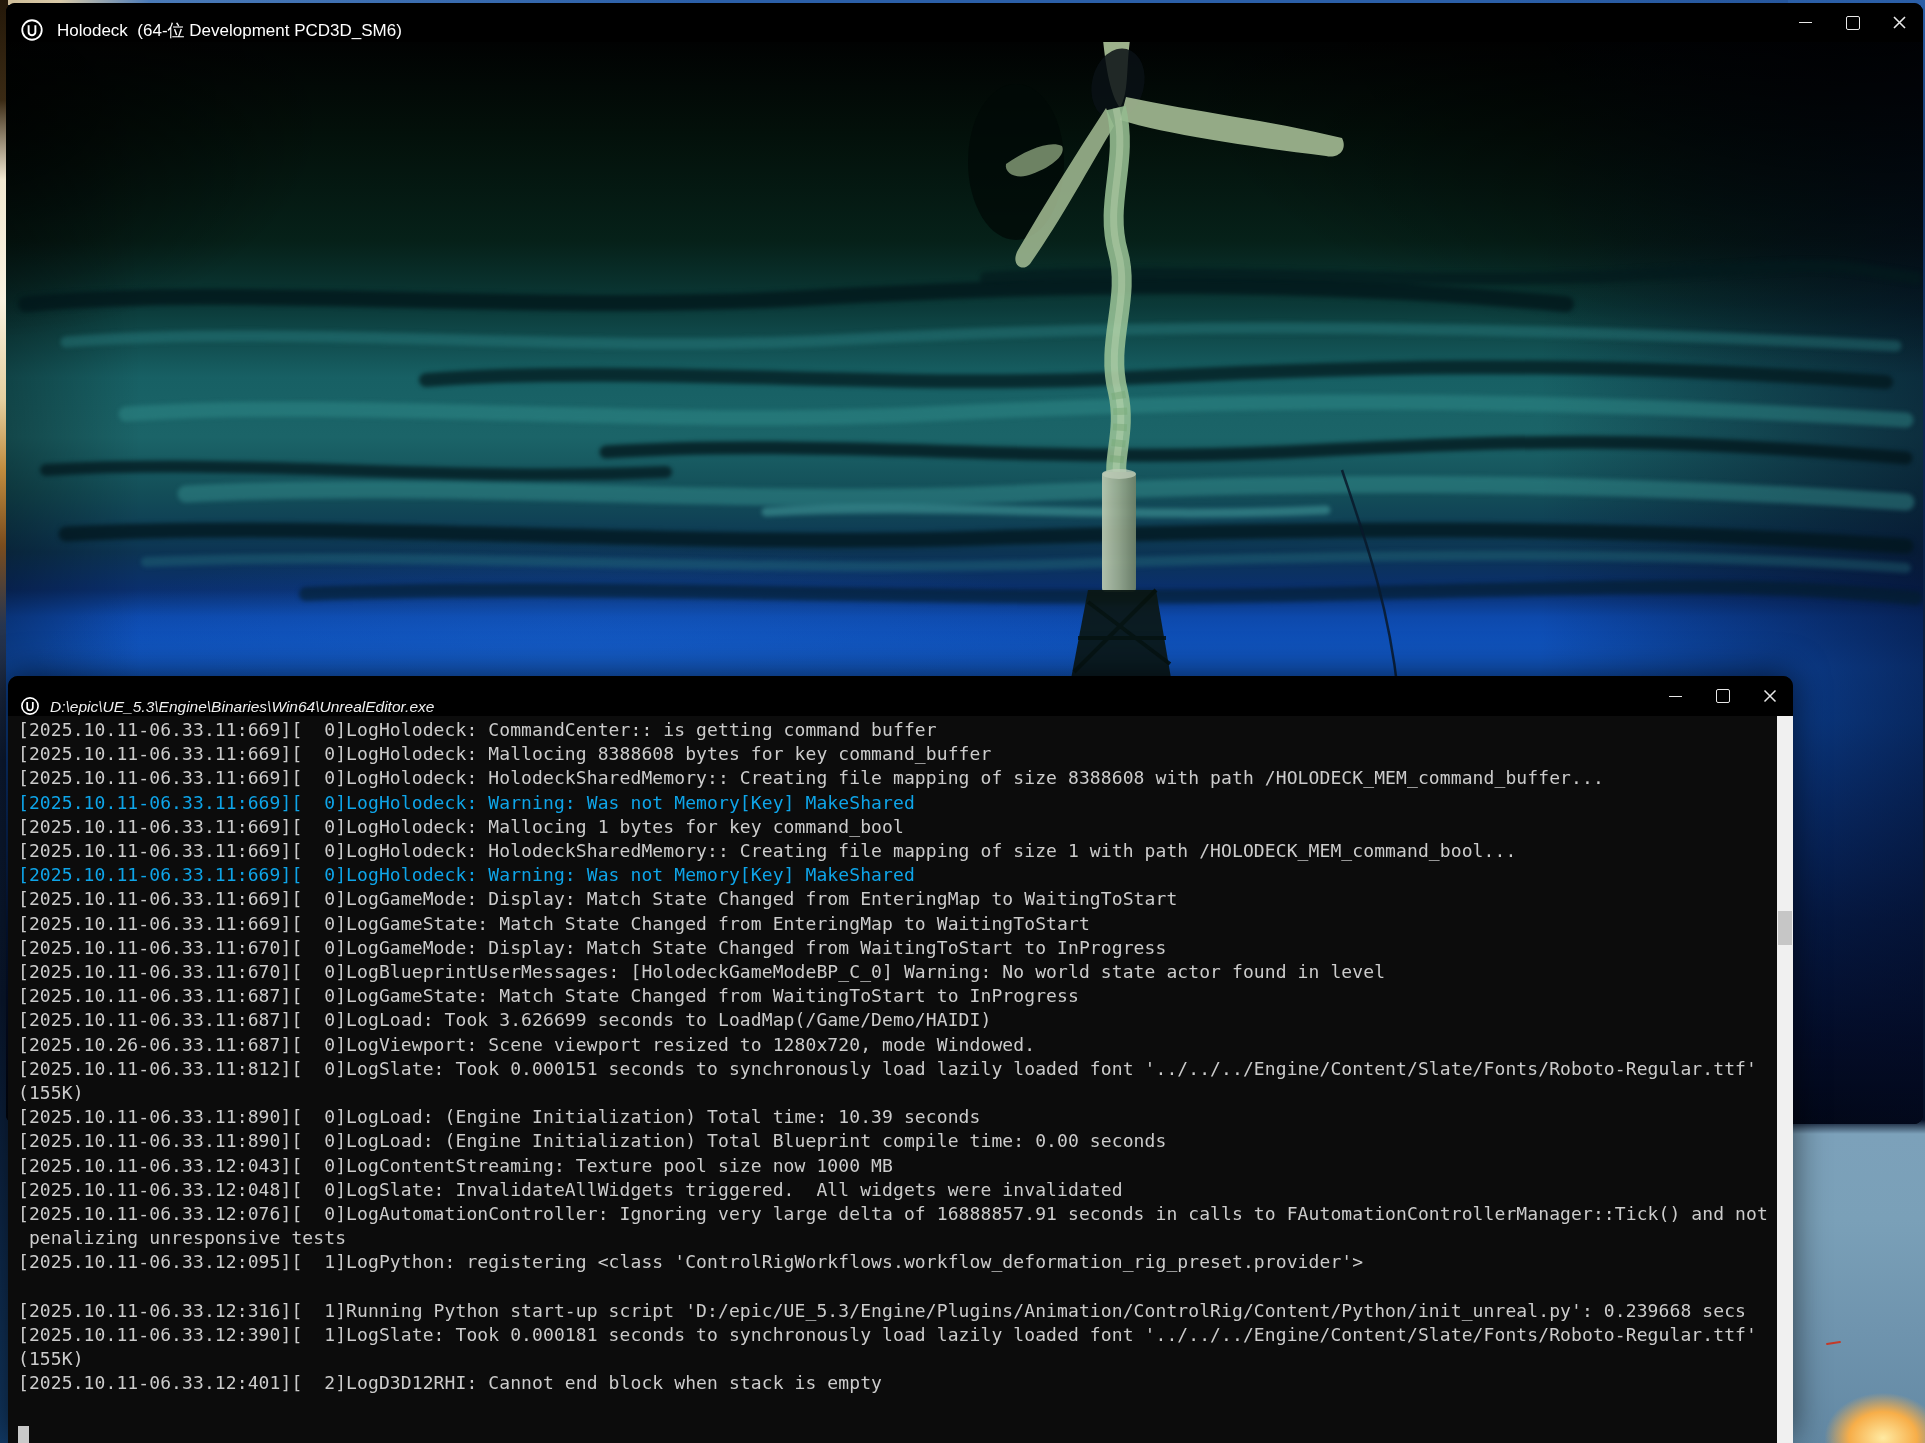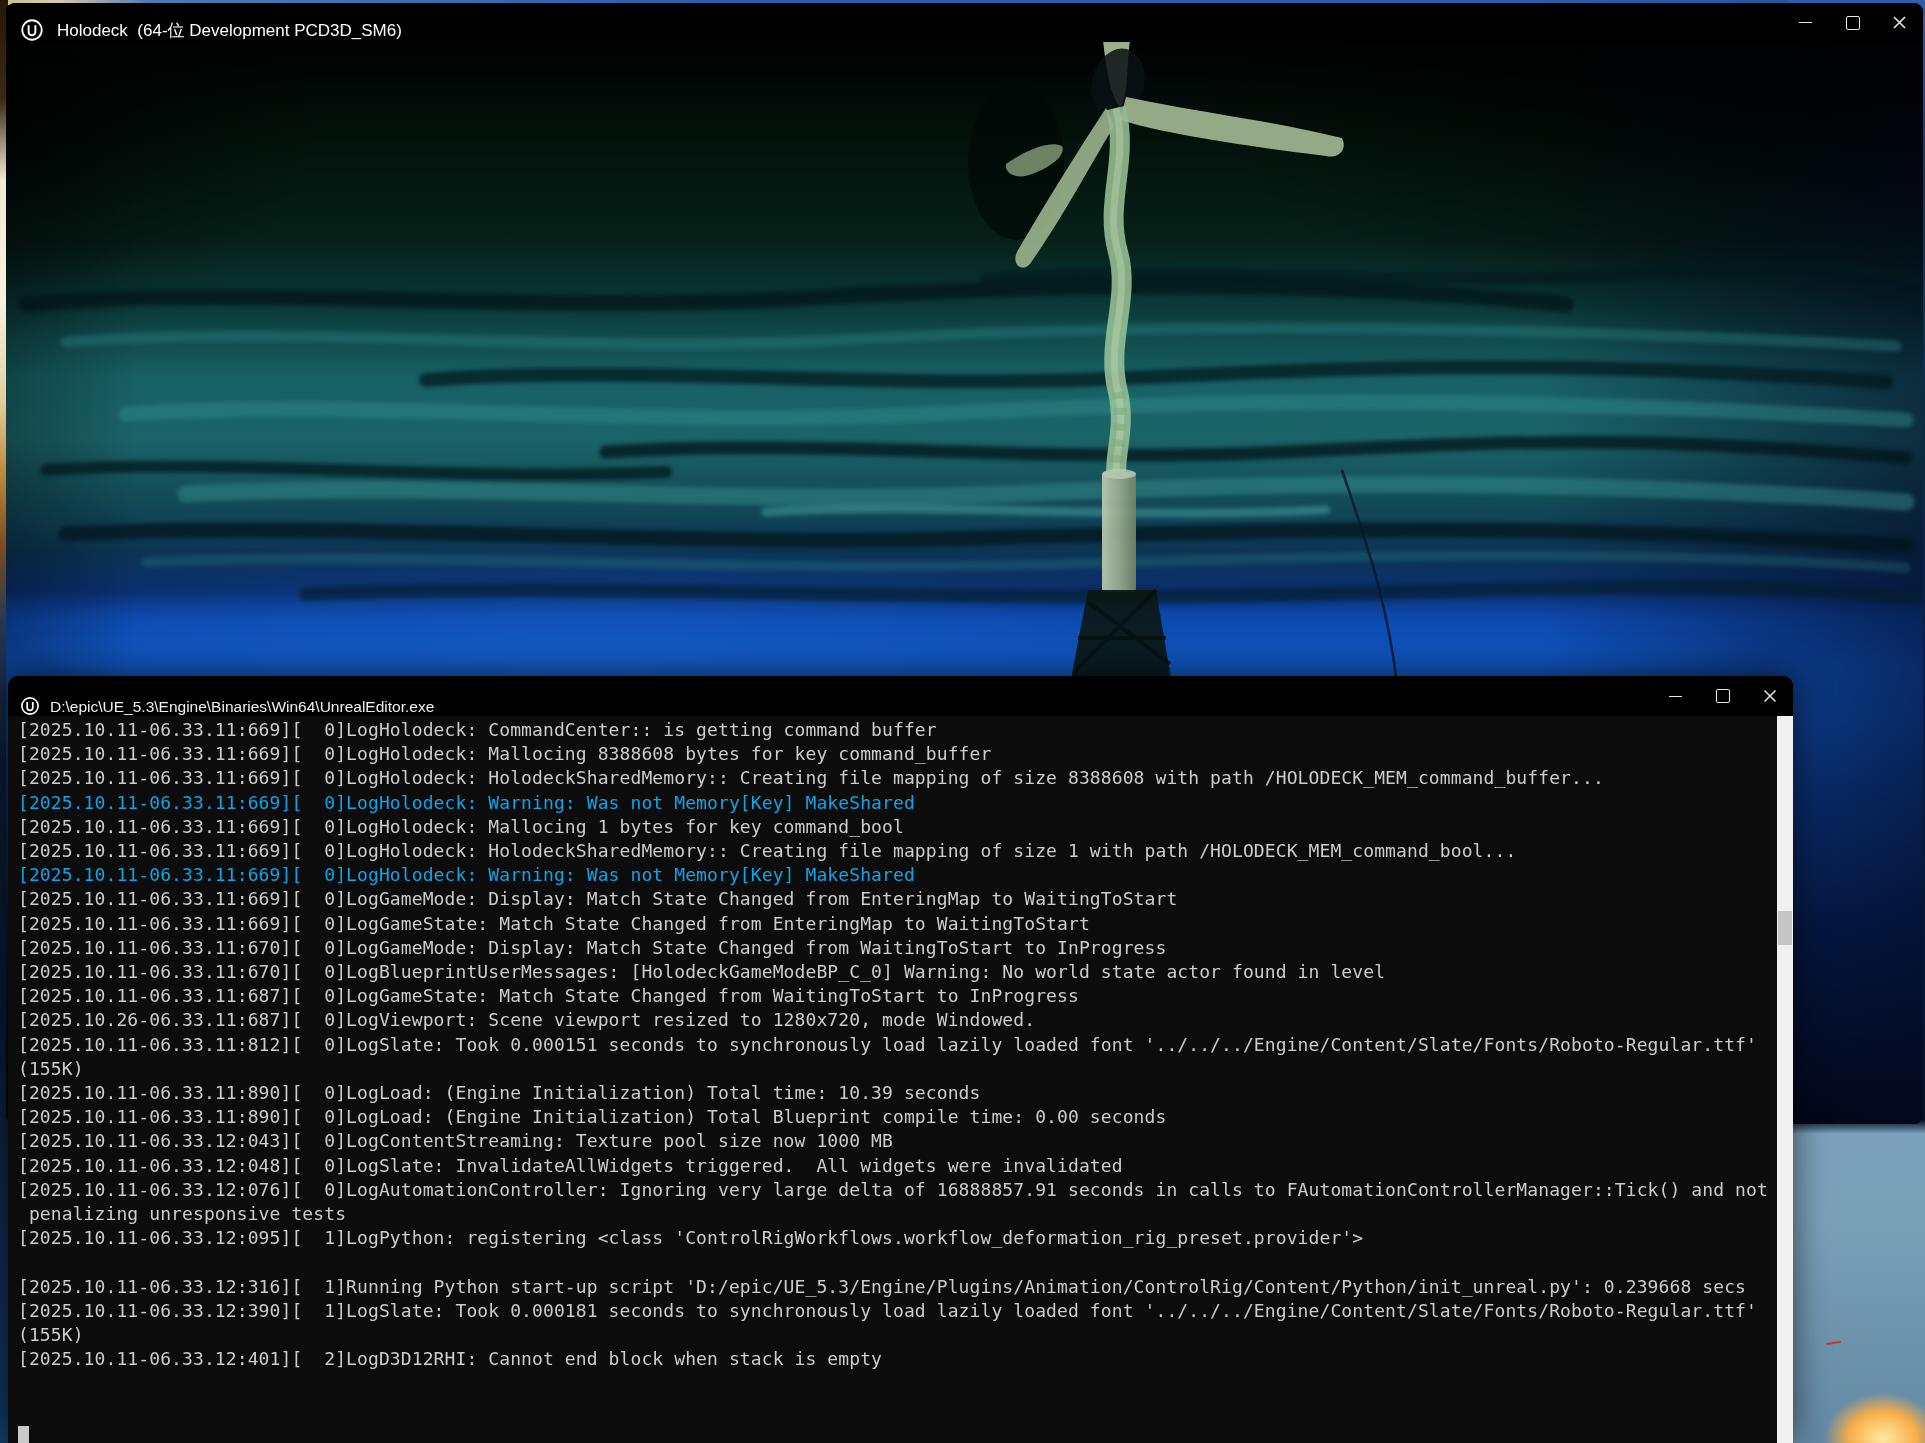--- a/index.html
+++ b/index.html
@@ -55,21 +55,21 @@
   }
   .viewport svg{position:absolute;left:0;top:0;}
   .ripples{filter:blur(2.2px);}
   
   .con-win{
     position:absolute;left:8px;top:676px;width:1785px;height:767px;
     background:#0c0c0c;border-radius:10px 10px 0 0;overflow:hidden;z-index:3;
     box-shadow:0 -4px 34px rgba(0,0,0,.6);
   }
   .con-titlebar{height:40px;padding-left:12px;}
-  .con-titlebar .tb-title{font-size:15.5px;margin-left:10px;color:#f0f0f0;}
+  .con-titlebar .tb-title{font-size:15.5px;margin-left:10px;color:#f0f0f0;font-style:italic;}
   .con-log{
     position:absolute;left:0;top:40px;right:16px;bottom:0;
     padding:2px 0 0 10px;overflow:hidden;
     font-family:"DejaVu Sans Mono","Liberation Mono",monospace;
     font-size:18px;line-height:24.2px;letter-spacing:.1px;color:#cccccc;
   }
   .log-row{white-space:pre;min-height:24.2px;}
   .log-row[data-color="warning"]{color:#0ea5e9;}
   .con-cursor{position:absolute;left:10px;top:750px;width:11px;height:17px;background:#c9c9c9;}
   .con-scrollbar{position:absolute;right:0;top:40px;bottom:0;width:16px;background:#f0f0f0;}
@@ -179,20 +179,21 @@
       <div class="log-row" data-color="default">[2025.10.11-06.33.11:669][  0]LogHolodeck: HolodeckSharedMemory:: Creating file mapping of size 8388608 with path /HOLODECK_MEM_command_buffer...</div>
       <div class="log-row" data-color="warning">[2025.10.11-06.33.11:669][  0]LogHolodeck: Warning: Was not Memory[Key] MakeShared</div>
       <div class="log-row" data-color="default">[2025.10.11-06.33.11:669][  0]LogHolodeck: Mallocing 1 bytes for key command_bool</div>
       <div class="log-row" data-color="default">[2025.10.11-06.33.11:669][  0]LogHolodeck: HolodeckSharedMemory:: Creating file mapping of size 1 with path /HOLODECK_MEM_command_bool...</div>
       <div class="log-row" data-color="warning">[2025.10.11-06.33.11:669][  0]LogHolodeck: Warning: Was not Memory[Key] MakeShared</div>
       <div class="log-row" data-color="default">[2025.10.11-06.33.11:669][  0]LogGameMode: Display: Match State Changed from EnteringMap to WaitingToStart</div>
       <div class="log-row" data-color="default">[2025.10.11-06.33.11:669][  0]LogGameState: Match State Changed from EnteringMap to WaitingToStart</div>
       <div class="log-row" data-color="default">[2025.10.11-06.33.11:670][  0]LogGameMode: Display: Match State Changed from WaitingToStart to InProgress</div>
       <div class="log-row" data-color="default">[2025.10.11-06.33.11:670][  0]LogBlueprintUserMessages: [HolodeckGameModeBP_C_0] Warning: No world state actor found in level</div>
       <div class="log-row" data-color="default">[2025.10.11-06.33.11:687][  0]LogGameState: Match State Changed from WaitingToStart to InProgress</div>
+      <div class="log-row" data-color="default">[2025.10.11-06.33.11:687][  0]LogLoad: Took 3.626699 seconds to LoadMap(/Game/Demo/HAIDI)</div>
       <div class="log-row" data-color="default">[2025.10.26-06.33.11:687][  0]LogViewport: Scene viewport resized to 1280x720, mode Windowed.</div>
       <div class="log-row" data-color="default">[2025.10.11-06.33.11:812][  0]LogSlate: Took 0.000151 seconds to synchronously load lazily loaded font '../../../Engine/Content/Slate/Fonts/Roboto-Regular.ttf'</div>
       <div class="log-row" data-color="default">(155K)</div>
       <div class="log-row" data-color="default">[2025.10.11-06.33.11:890][  0]LogLoad: (Engine Initialization) Total time: 10.39 seconds</div>
       <div class="log-row" data-color="default">[2025.10.11-06.33.11:890][  0]LogLoad: (Engine Initialization) Total Blueprint compile time: 0.00 seconds</div>
       <div class="log-row" data-color="default">[2025.10.11-06.33.12:043][  0]LogContentStreaming: Texture pool size now 1000 MB</div>
       <div class="log-row" data-color="default">[2025.10.11-06.33.12:048][  0]LogSlate: InvalidateAllWidgets triggered.  All widgets were invalidated</div>
       <div class="log-row" data-color="default">[2025.10.11-06.33.12:076][  0]LogAutomationController: Ignoring very large delta of 16888857.91 seconds in calls to FAutomationControllerManager::Tick() and not</div>
       <div class="log-row" data-color="default"> penalizing unresponsive tests</div>
       <div class="log-row" data-color="default">[2025.10.11-06.33.12:095][  1]LogPython: registering &lt;class 'ControlRigWorkflows.workflow_deformation_rig_preset.provider'&gt;</div>

